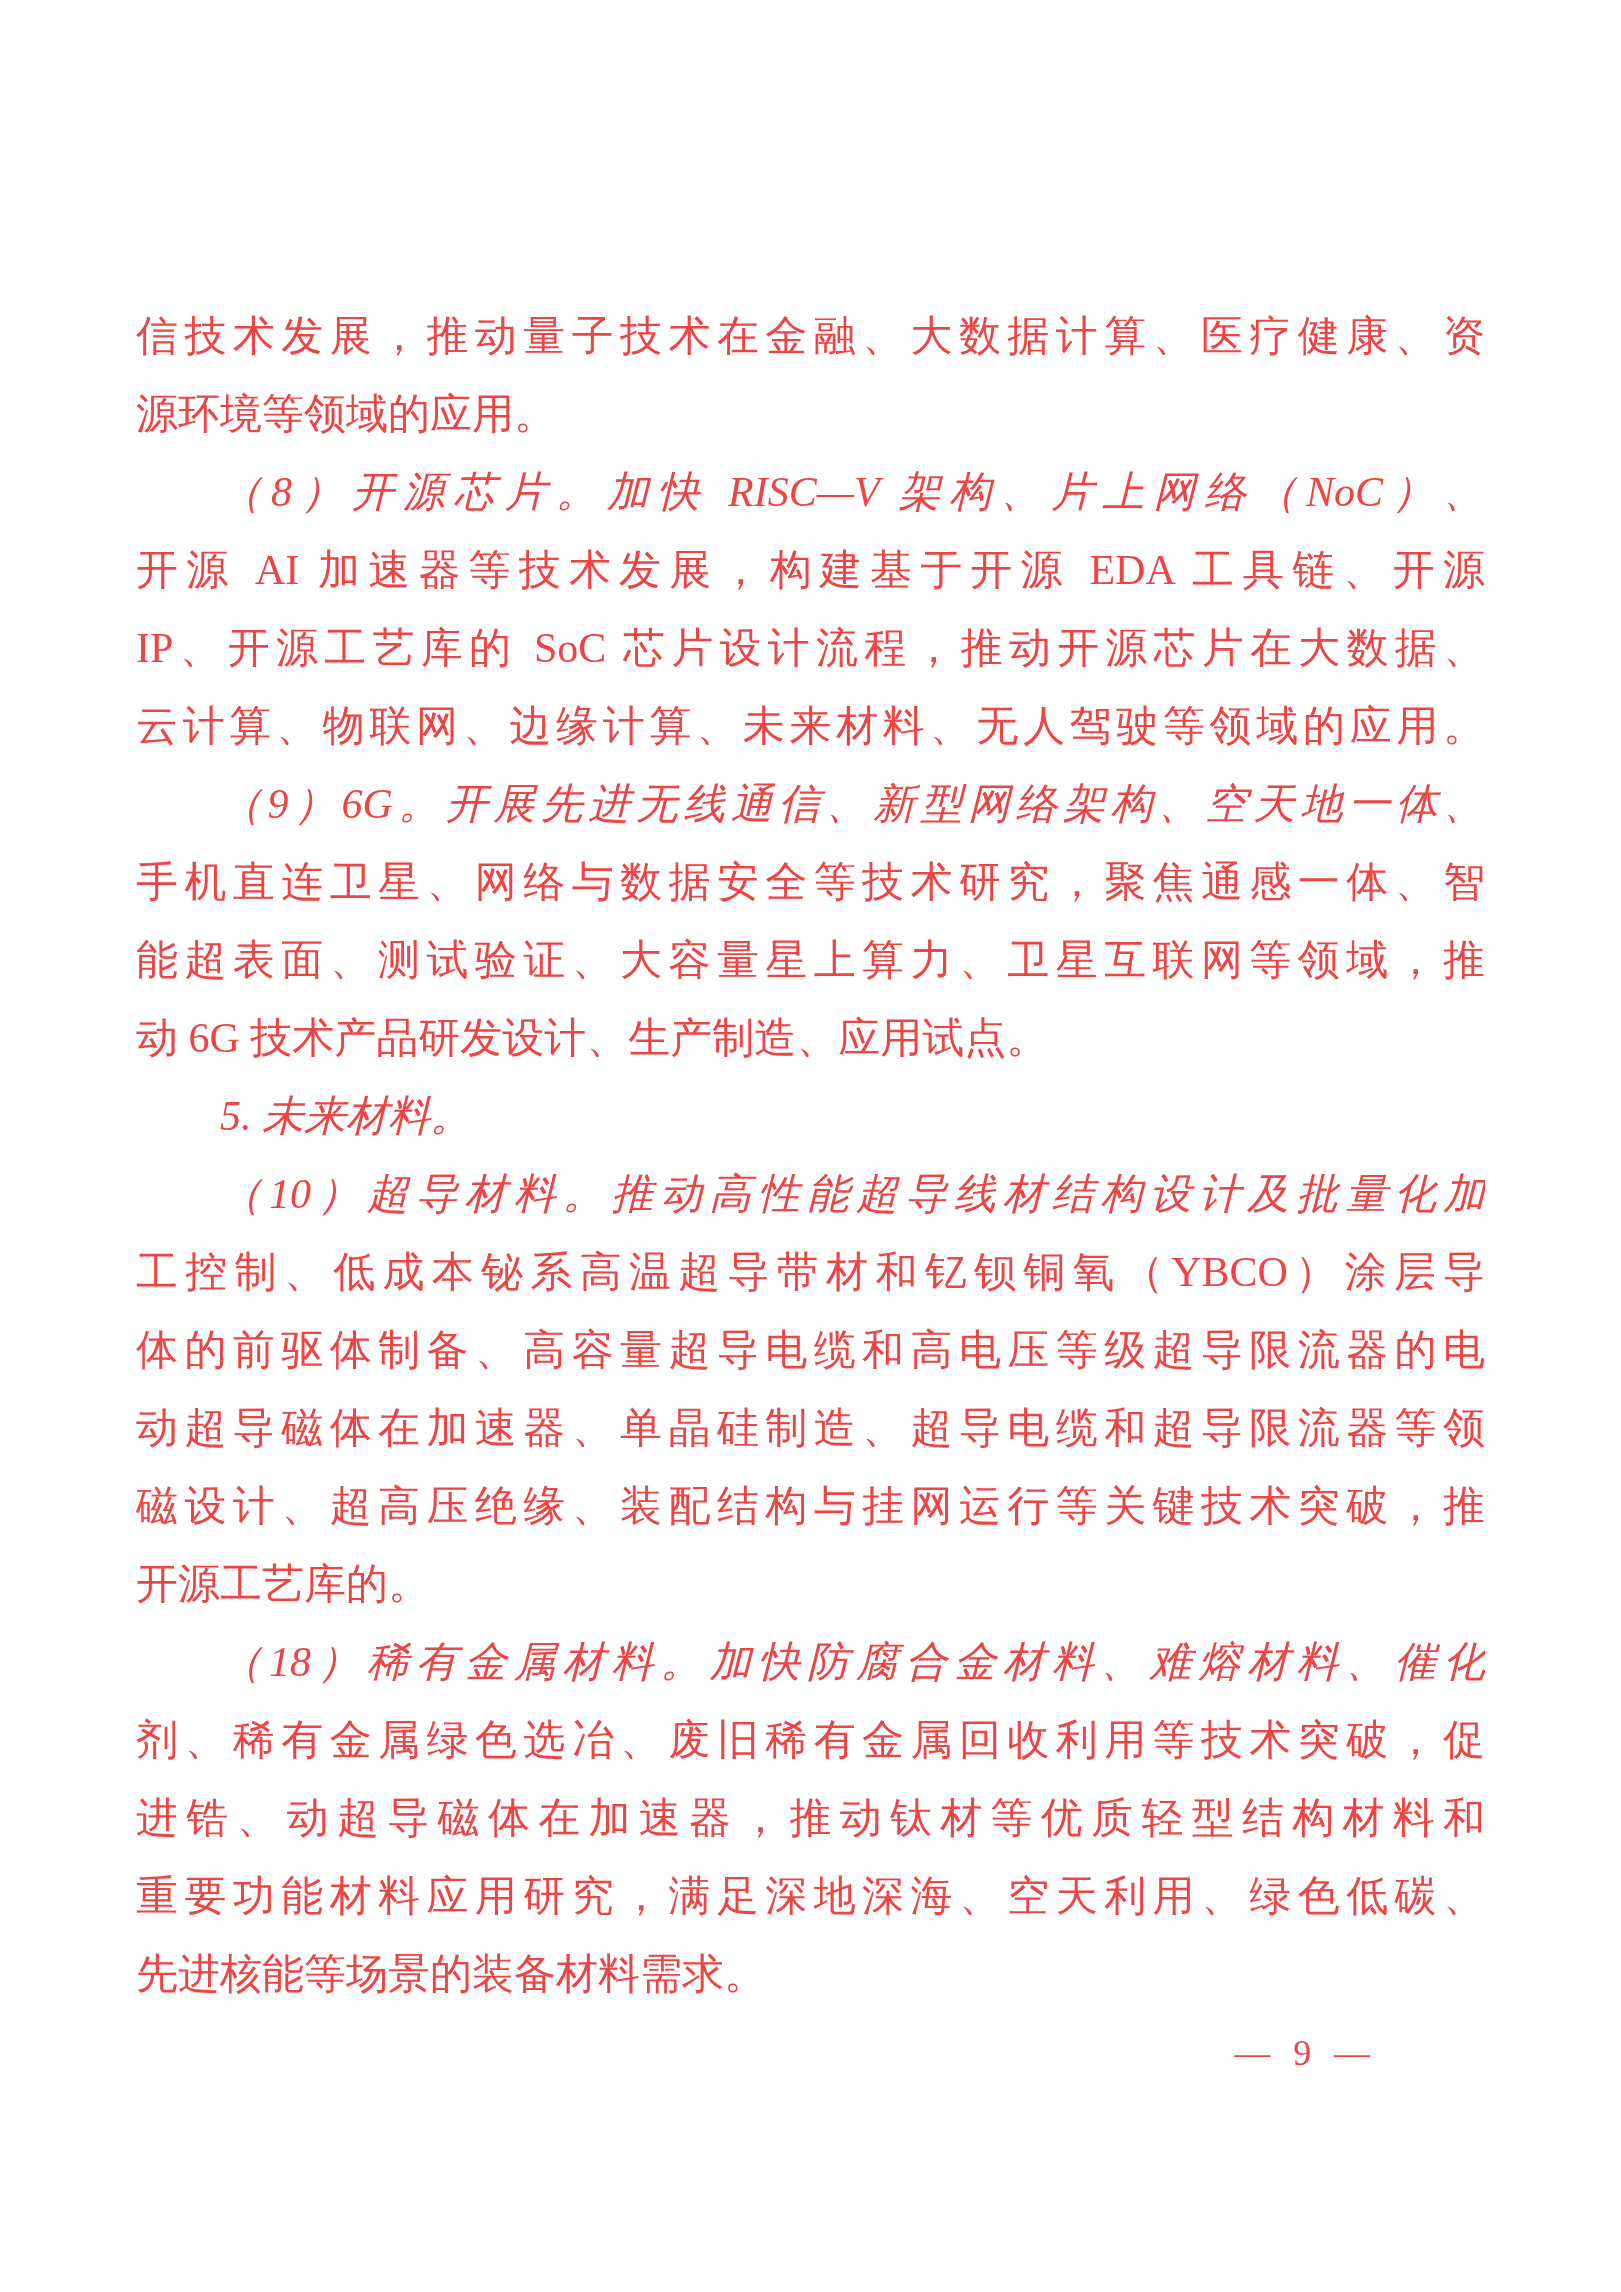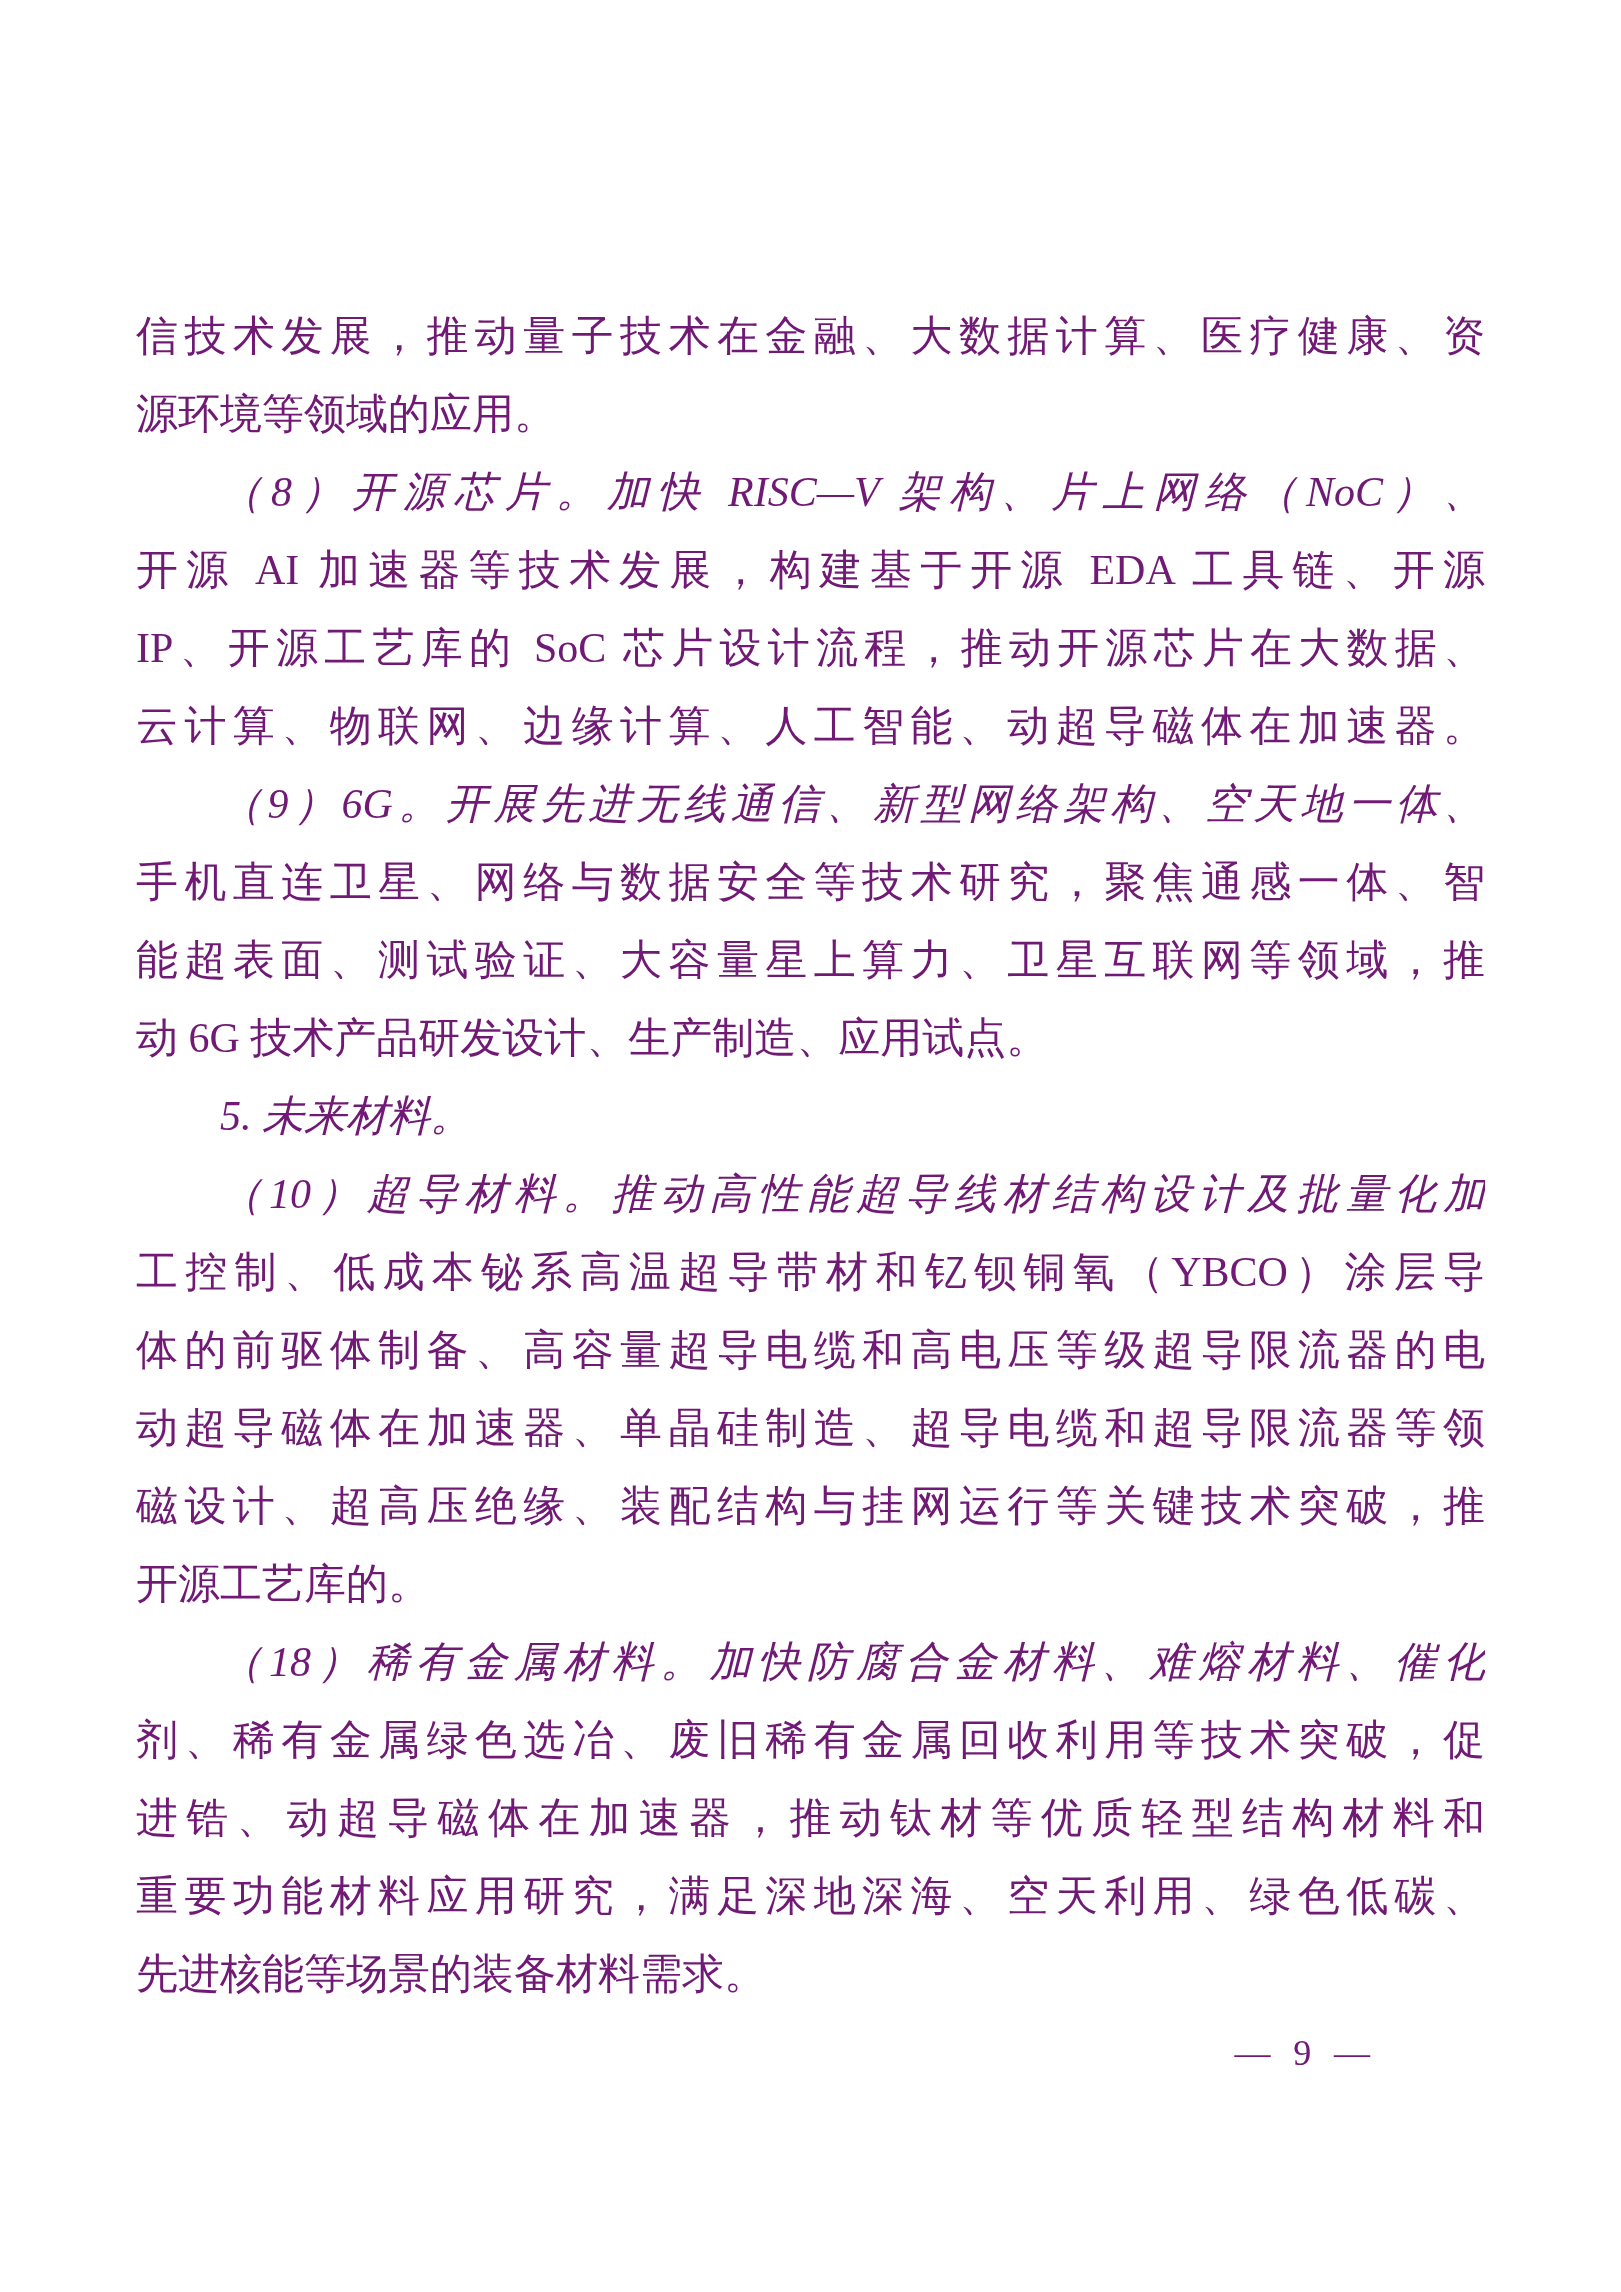--- a/index.html
+++ b/index.html
@@ -2,21 +2,21 @@
 <html><head>
 <meta charset="utf-8">
 <style>
   html, body { margin: 0; padding: 0; background: #888; }
   .page {
     position: relative;
     width: 1621px;
     height: 2293px;
     margin: 0 auto;
     background: #ffffff;
-    color: #701a75;
+    color: #ef4444;
     font-family: "Liberation Serif", "DejaVu Serif", serif;
     overflow: hidden;
   }
   .textblock {
     position: absolute;
     left: 136px;
     top: 297px;
     width: 1349px;
     font-size: 42px;
     line-height: 78px;
@@ -56,21 +56,21 @@
 
     <div class="para">
       <div class="line">信技术发展，推动量子技术在金融、大数据计算、医疗健康、资</div>
       <div class="line end">源环境等领域的应用。</div>
     </div>
 
     <div class="para">
       <div class="line ind">（8）开源芯片。加快 RISC—V 架构、片上网络（NoC）、</div>
       <div class="line">开源 AI 加速器等技术发展，构建基于开源 EDA 工具链、开源</div>
       <div class="line">IP、开源工艺库的 SoC 芯片设计流程，推动开源芯片在大数据、</div>
-      <div class="line">云计算、物联网、边缘计算、人工智能、动超导磁体在加速器。</div>
+      <div class="line">云计算、物联网、边缘计算、未来材料、无人驾驶等领域的应用。</div>
     </div>
 
     <div class="para">
       <div class="line ind">（9）6G。开展先进无线通信、新型网络架构、空天地一体、</div>
       <div class="line">手机直连卫星、网络与数据安全等技术研究，聚焦通感一体、智</div>
       <div class="line">能超表面、测试验证、大容量星上算力、卫星互联网等领域，推</div>
       <div class="line end">动 6G 技术产品研发设计、生产制造、应用试点。</div>
     </div>
 
     <div class="para">

